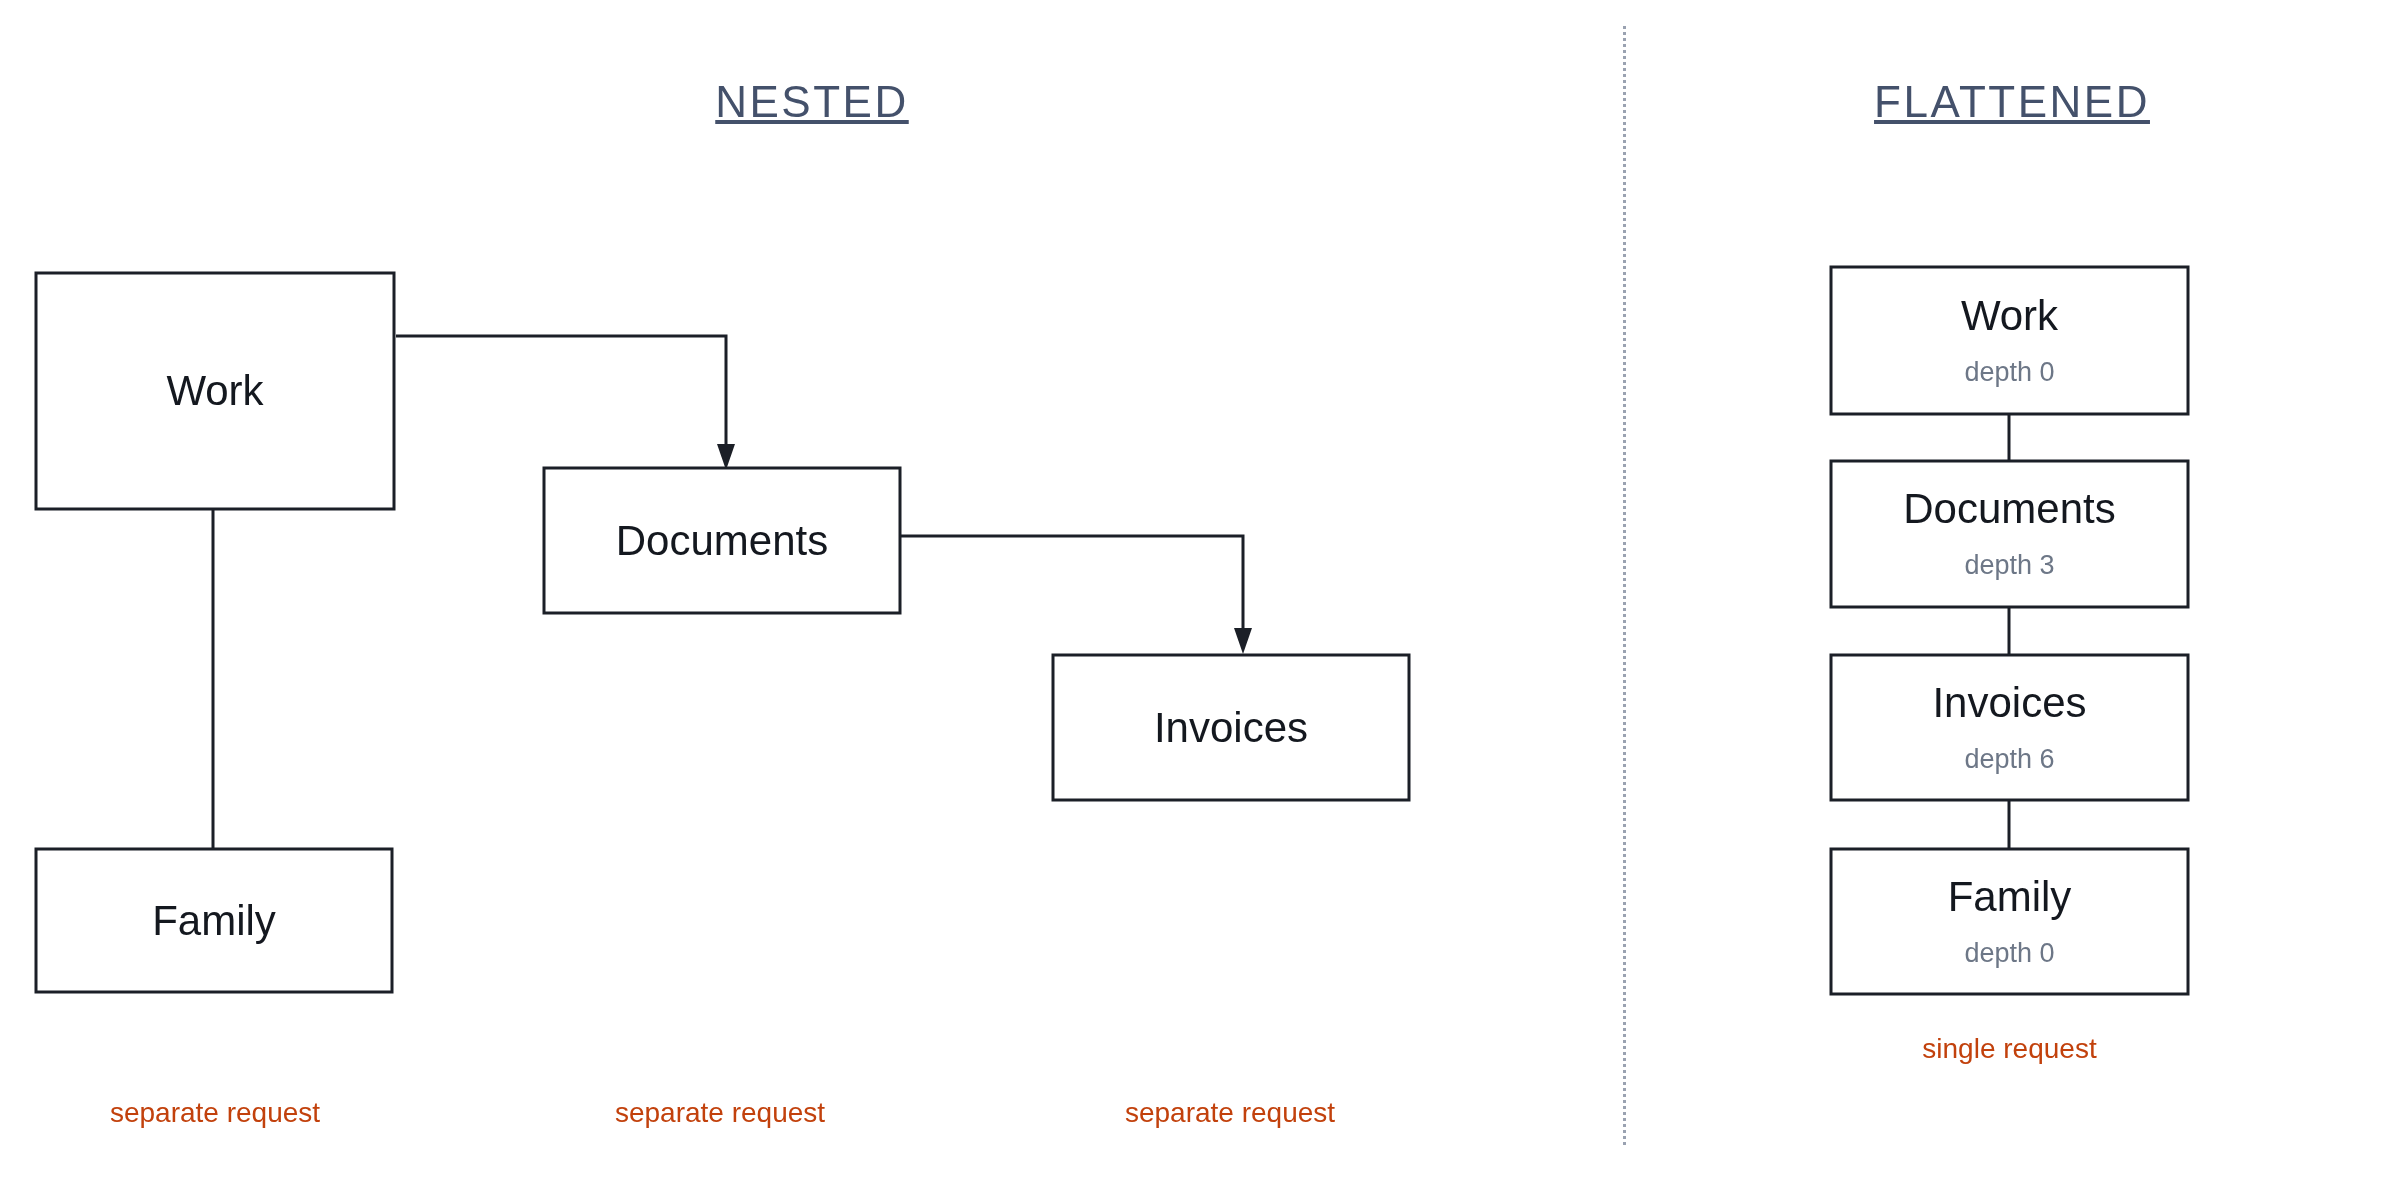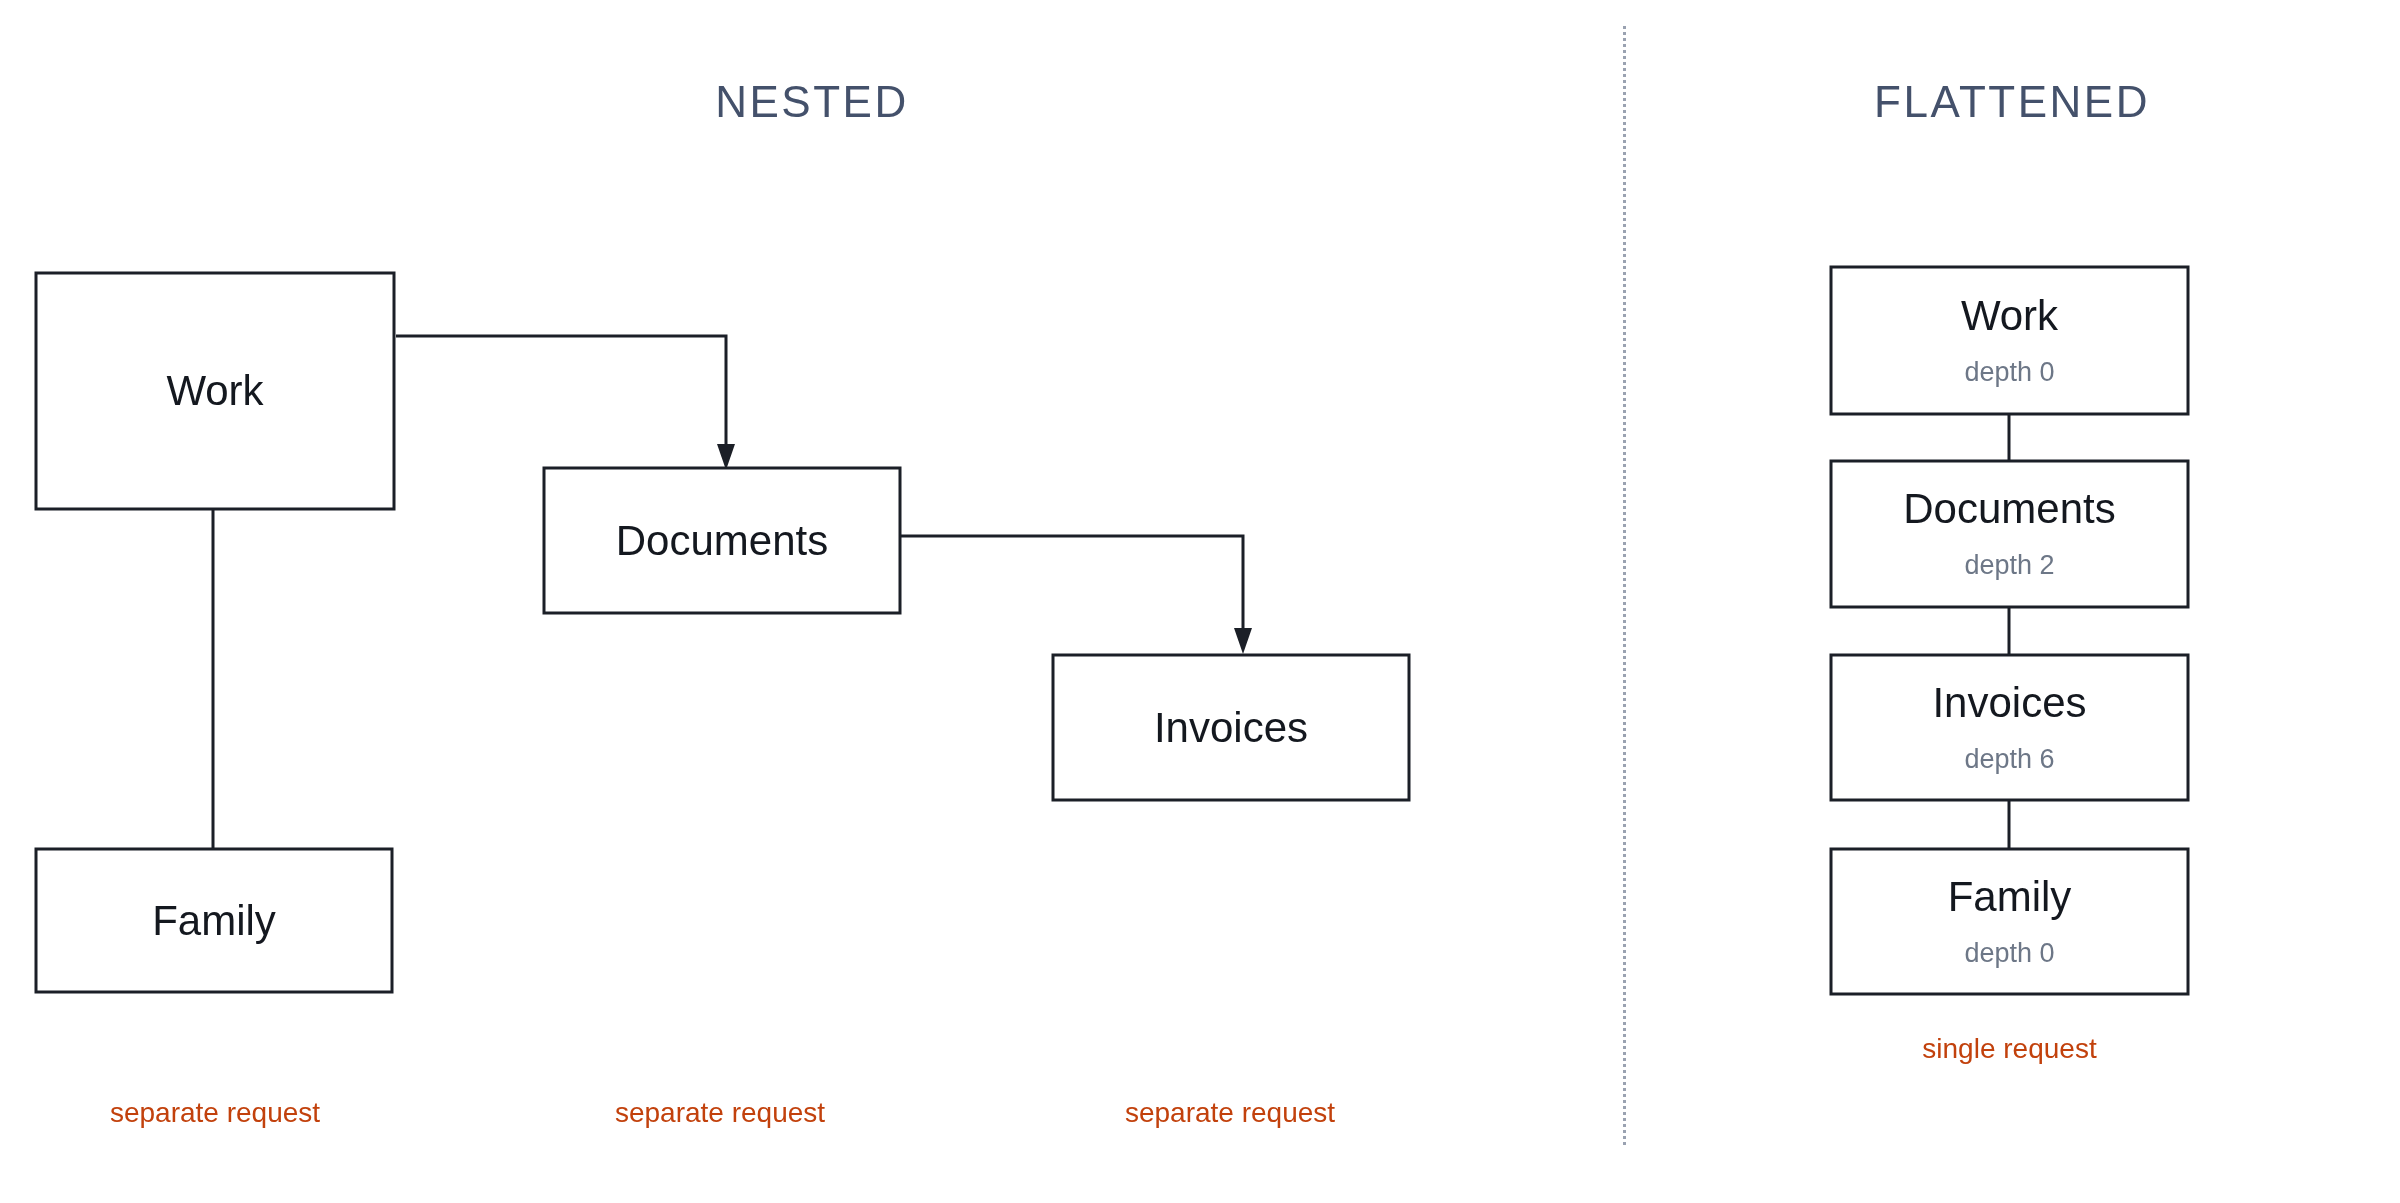--- a/index.html
+++ b/index.html
@@ -21,20 +21,21 @@
   }
 
   
   .section-title {
     position: absolute;
     font-size: 44px;
     font-weight: 400;
     letter-spacing: 2.5px;
     color: #44516b;
     white-space: nowrap;
+    text-decoration: underline;
   }
   #title-nested  { left: 0;     top: 77px;  width: 1624px; text-align: center; }
   #title-flat    { left: 1624px; top: 77px; width: 776px;  text-align: center; }
 
   
   #divider {
     position: absolute;
     left: 1623px;
     top: 26px;
     width: 0;
@@ -161,21 +162,21 @@
     <div class="node-title">Family</div>
   </div>
 
   <div class="node-label" style="left:1831px; top:267px; width:357px; height:147px;">
     <div class="node-title">Work</div>
     <div class="node-sub">depth 0</div>
   </div>
 
   <div class="node-label" style="left:1831px; top:461px; width:357px; height:146px;">
     <div class="node-title">Documents</div>
-    <div class="node-sub">depth 2</div>
+    <div class="node-sub">depth 3</div>
   </div>
 
   <div class="node-label" style="left:1831px; top:655px; width:357px; height:145px;">
     <div class="node-title">Invoices</div>
     <div class="node-sub">depth 6</div>
   </div>
 
   <div class="node-label" style="left:1831px; top:849px; width:357px; height:145px;">
     <div class="node-title">Family</div>
     <div class="node-sub">depth 0</div>

